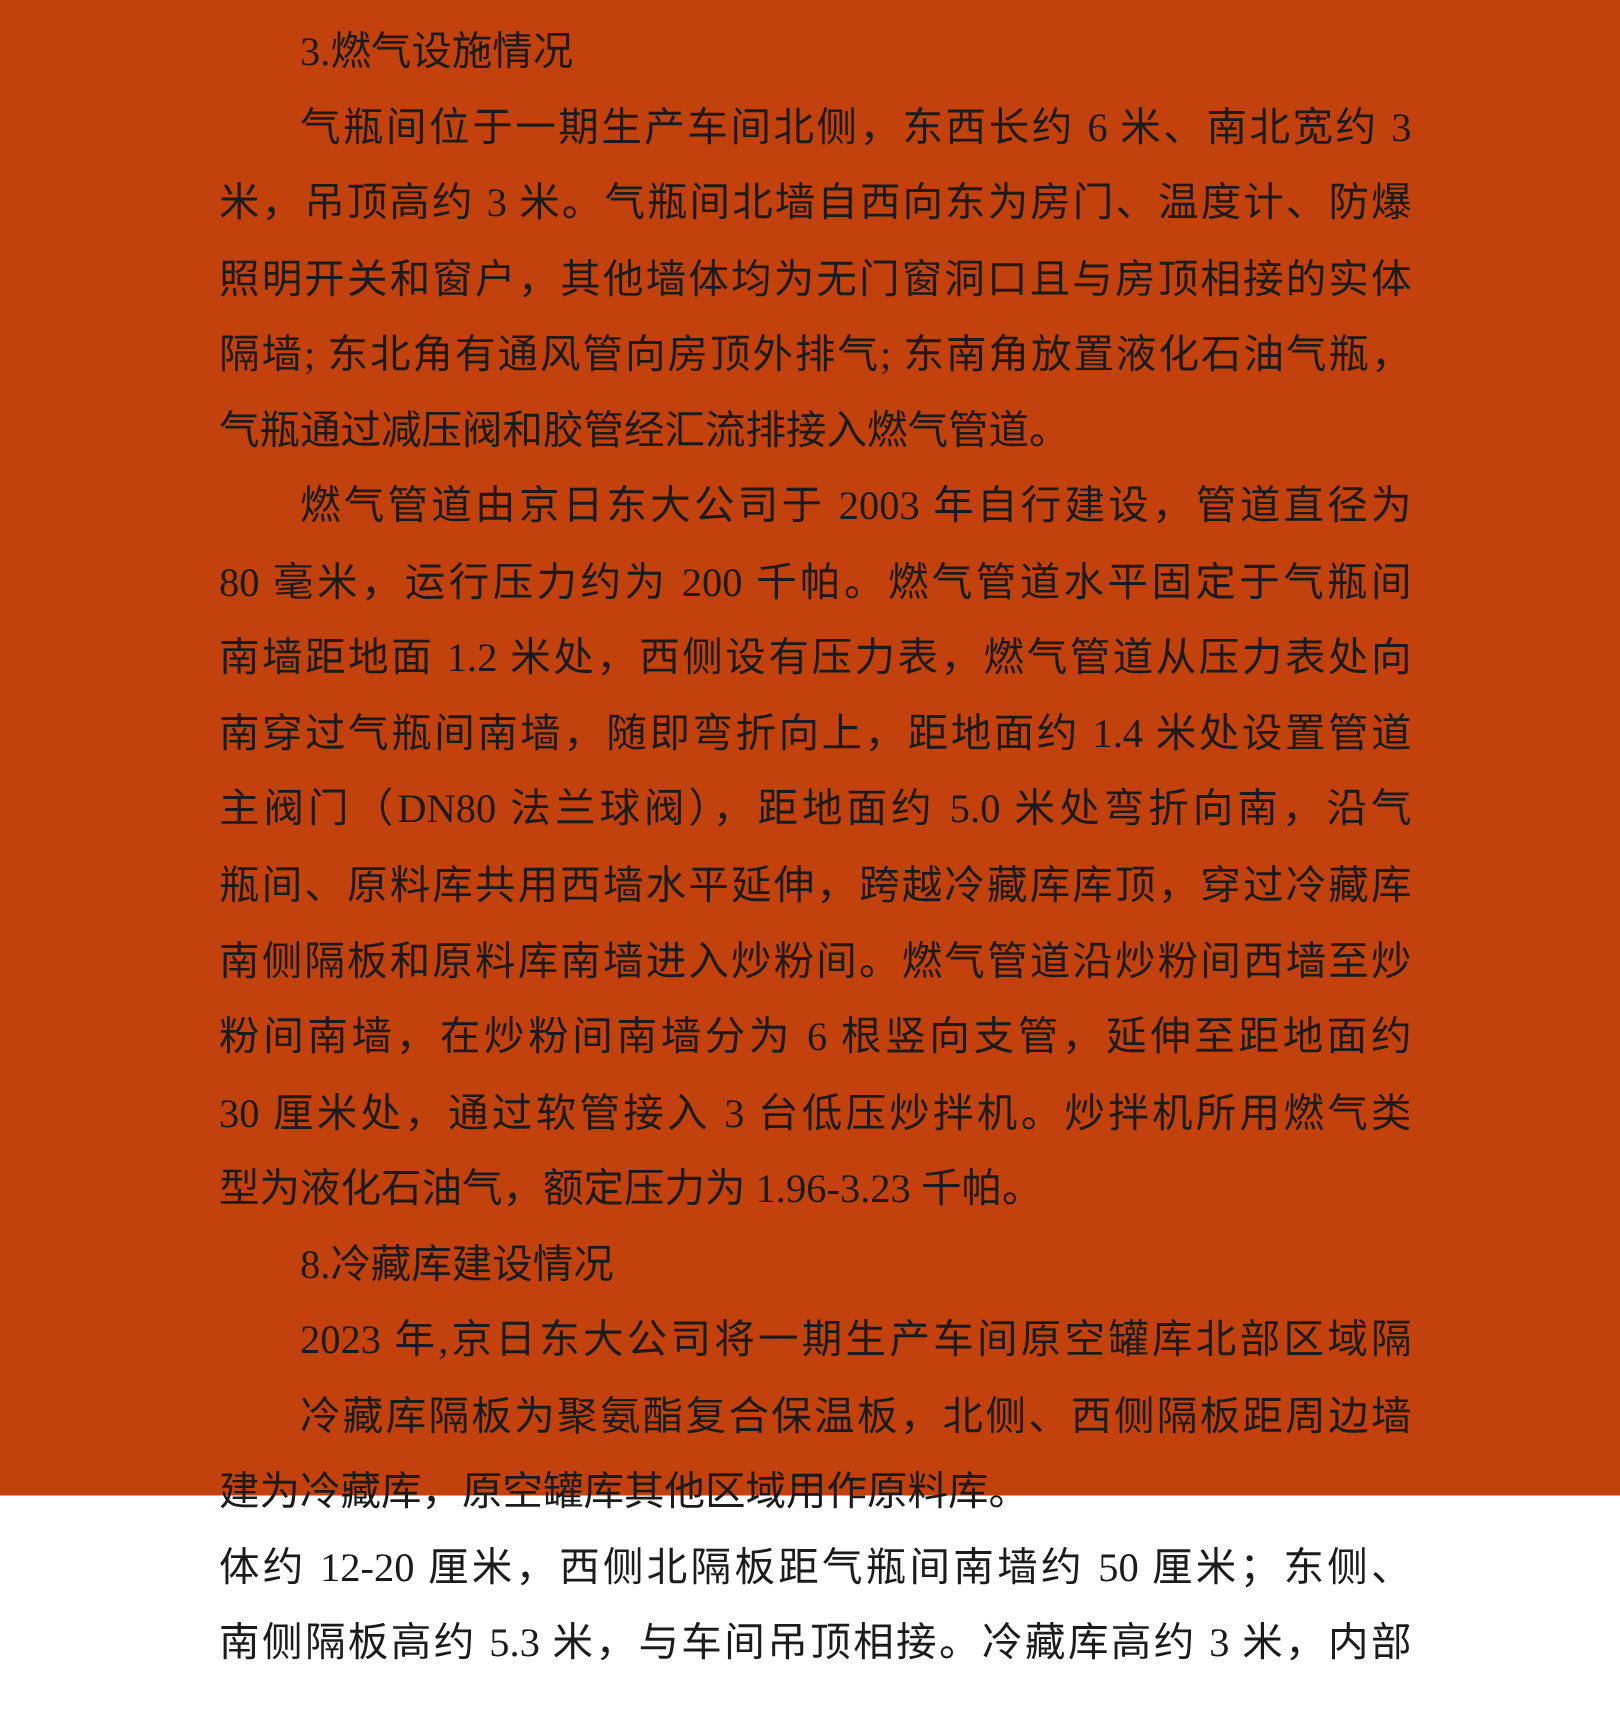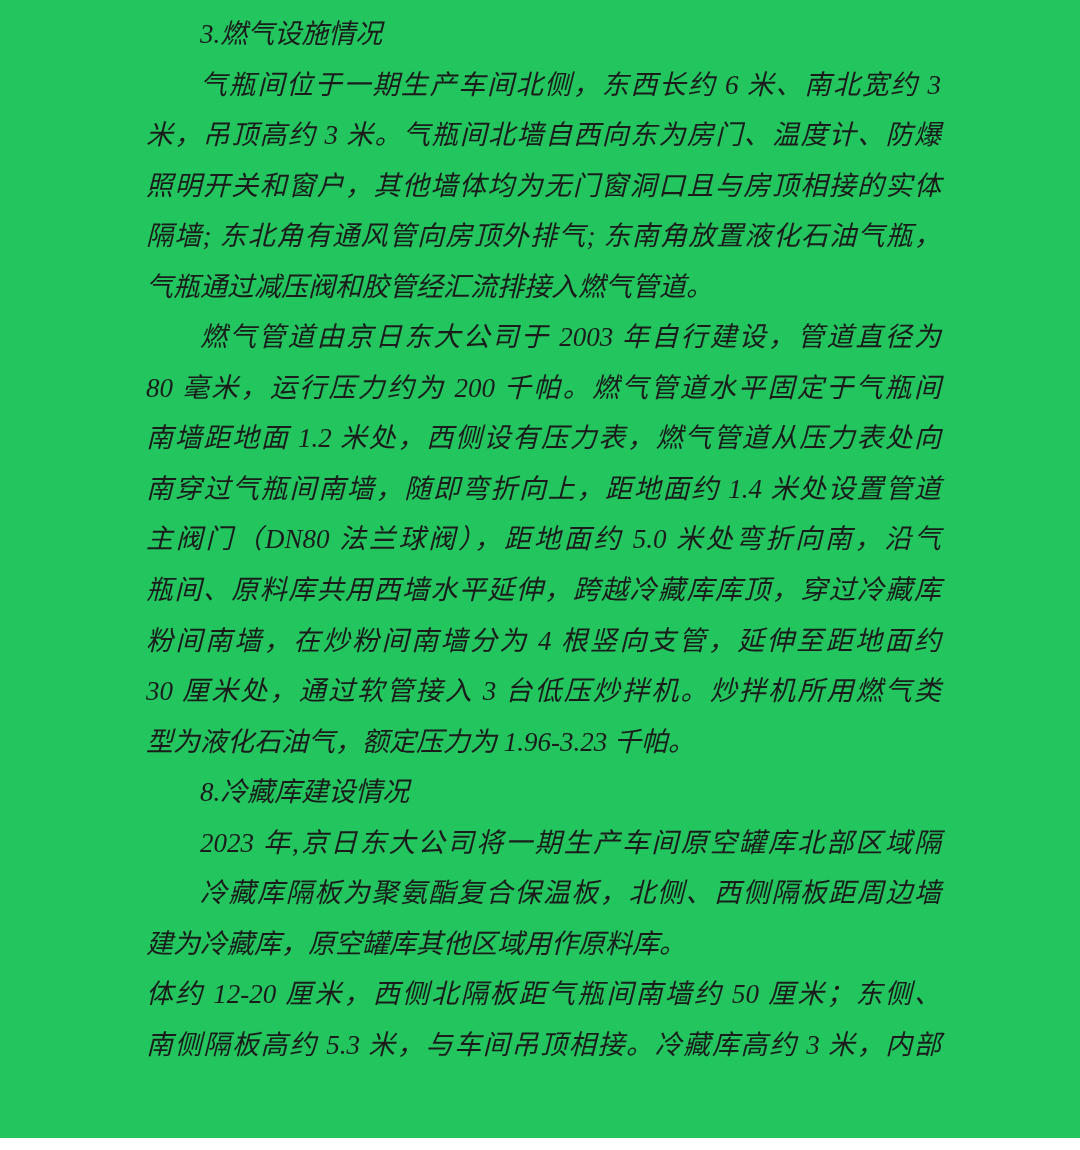--- a/index.html
+++ b/index.html
@@ -9,25 +9,24 @@
   }
   body {
     width: 1080px;
     height: 1150px;
     overflow: hidden;
     font-family: "Liberation Serif", "DejaVu Serif", serif;
   }
   .page {
     position: relative;
     width: 1080px;
-    height: 1138px;
-    background: #22c55e;
+    height: 997px;
+    background: #c2410c;
     box-sizing: border-box;
     padding: 9px 139px 0 146px;
-    font-style: italic;
   }
   .line {
     width: 795px;
     height: 50.55px;
     line-height: 50.55px;
     font-size: 27px;
     color: #1b1b1b;
     white-space: normal;
     overflow: visible;
     text-align: left;
@@ -52,21 +51,22 @@
   <div class="line j">米，吊顶高约 3 米。气瓶间北墙自西向东为房门、温度计、防爆</div>
   <div class="line j">照明开关和窗户，其他墙体均为无门窗洞口且与房顶相接的实体</div>
   <div class="line j">隔墙; 东北角有通风管向房顶外排气; 东南角放置液化石油气瓶，</div>
   <div class="line">气瓶通过减压阀和胶管经汇流排接入燃气管道。</div>
   <div class="line ind j">燃气管道由京日东大公司于 2003 年自行建设，管道直径为</div>
   <div class="line j">80 毫米，运行压力约为 200 千帕。燃气管道水平固定于气瓶间</div>
   <div class="line j">南墙距地面 1.2 米处，西侧设有压力表，燃气管道从压力表处向</div>
   <div class="line j">南穿过气瓶间南墙，随即弯折向上，距地面约 1.4 米处设置管道</div>
   <div class="line j">主阀门（DN80 法兰球阀），距地面约 5.0 米处弯折向南，沿气</div>
   <div class="line j">瓶间、原料库共用西墙水平延伸，跨越冷藏库库顶，穿过冷藏库</div>
-  <div class="line j">粉间南墙，在炒粉间南墙分为 4 根竖向支管，延伸至距地面约</div>
+  <div class="line j">南侧隔板和原料库南墙进入炒粉间。燃气管道沿炒粉间西墙至炒</div>
+  <div class="line j">粉间南墙，在炒粉间南墙分为 6 根竖向支管，延伸至距地面约</div>
   <div class="line j">30 厘米处，通过软管接入 3 台低压炒拌机。炒拌机所用燃气类</div>
   <div class="line">型为液化石油气，额定压力为 1.96-3.23 千帕。</div>
   <div class="line ind">8.冷藏库建设情况</div>
   <div class="line ind j">2023 年,京日东大公司将一期生产车间原空罐库北部区域隔</div>
   <div class="line ind j">冷藏库隔板为聚氨酯复合保温板，北侧、西侧隔板距周边墙</div>
   <div class="line">建为冷藏库，原空罐库其他区域用作原料库。</div>
   <div class="line j">体约 12-20 厘米，西侧北隔板距气瓶间南墙约 50 厘米；东侧、</div>
   <div class="line j">南侧隔板高约 5.3 米，与车间吊顶相接。冷藏库高约 3 米，内部</div>
 </div>
 

